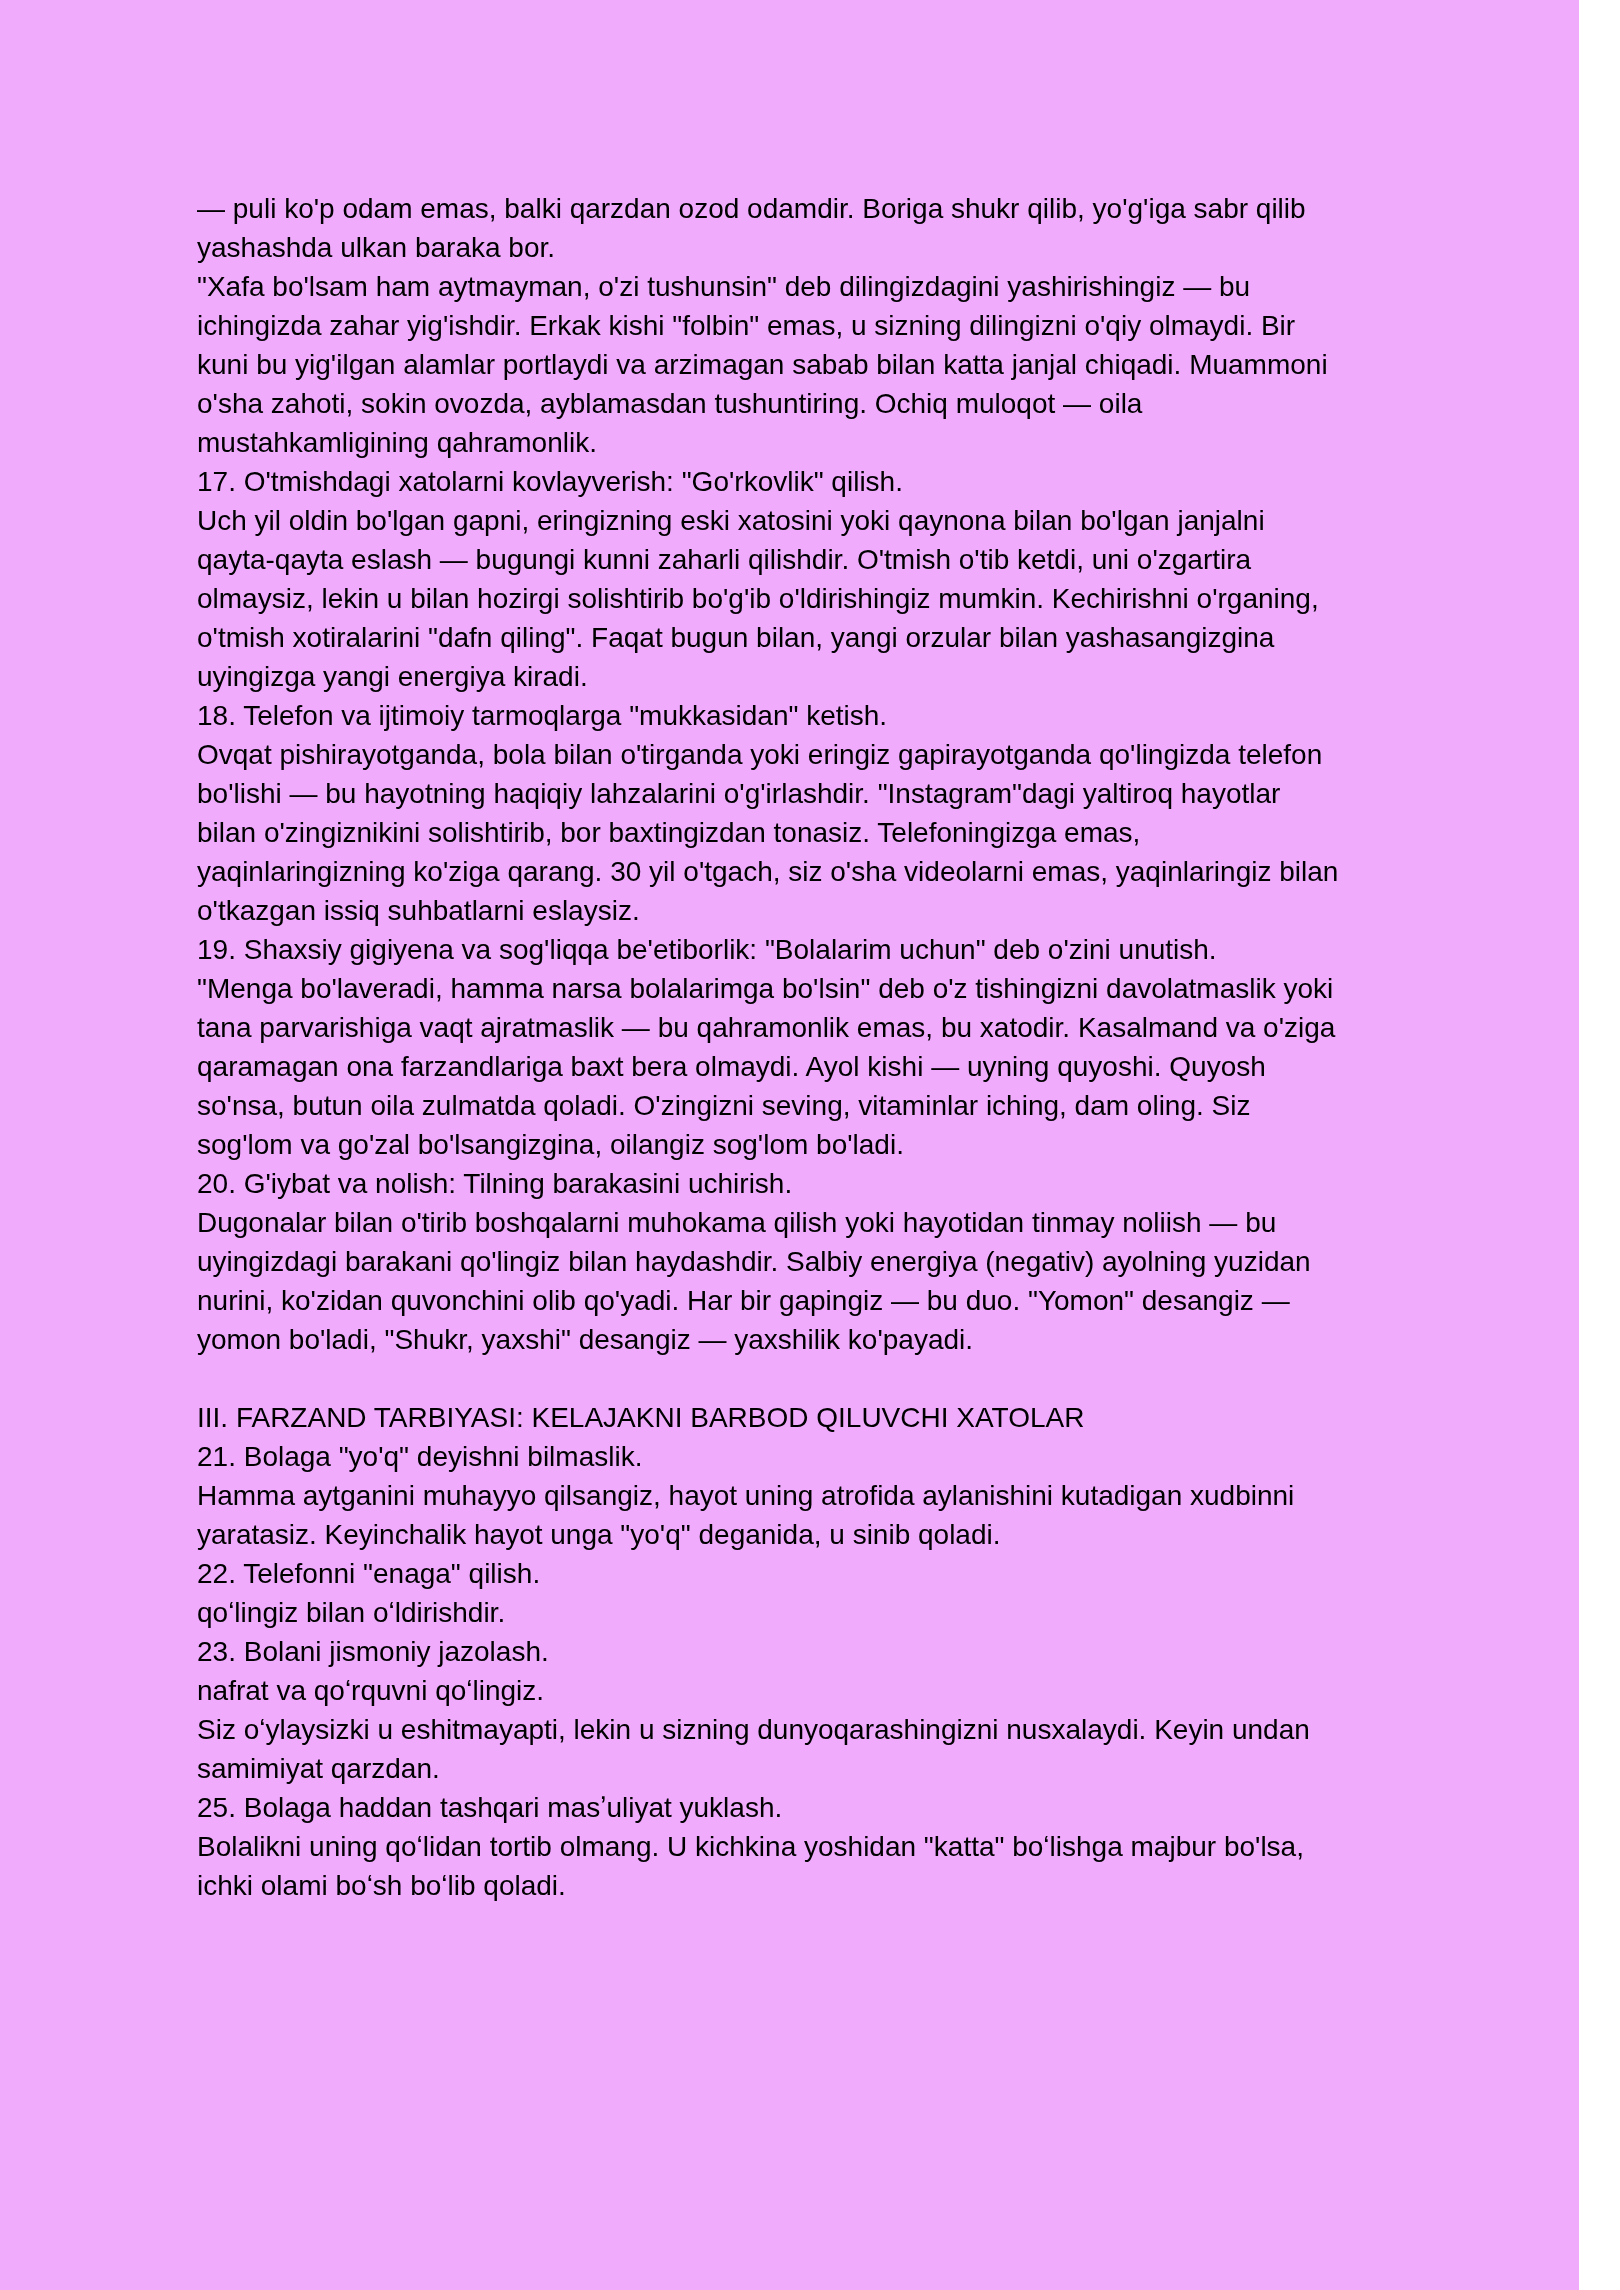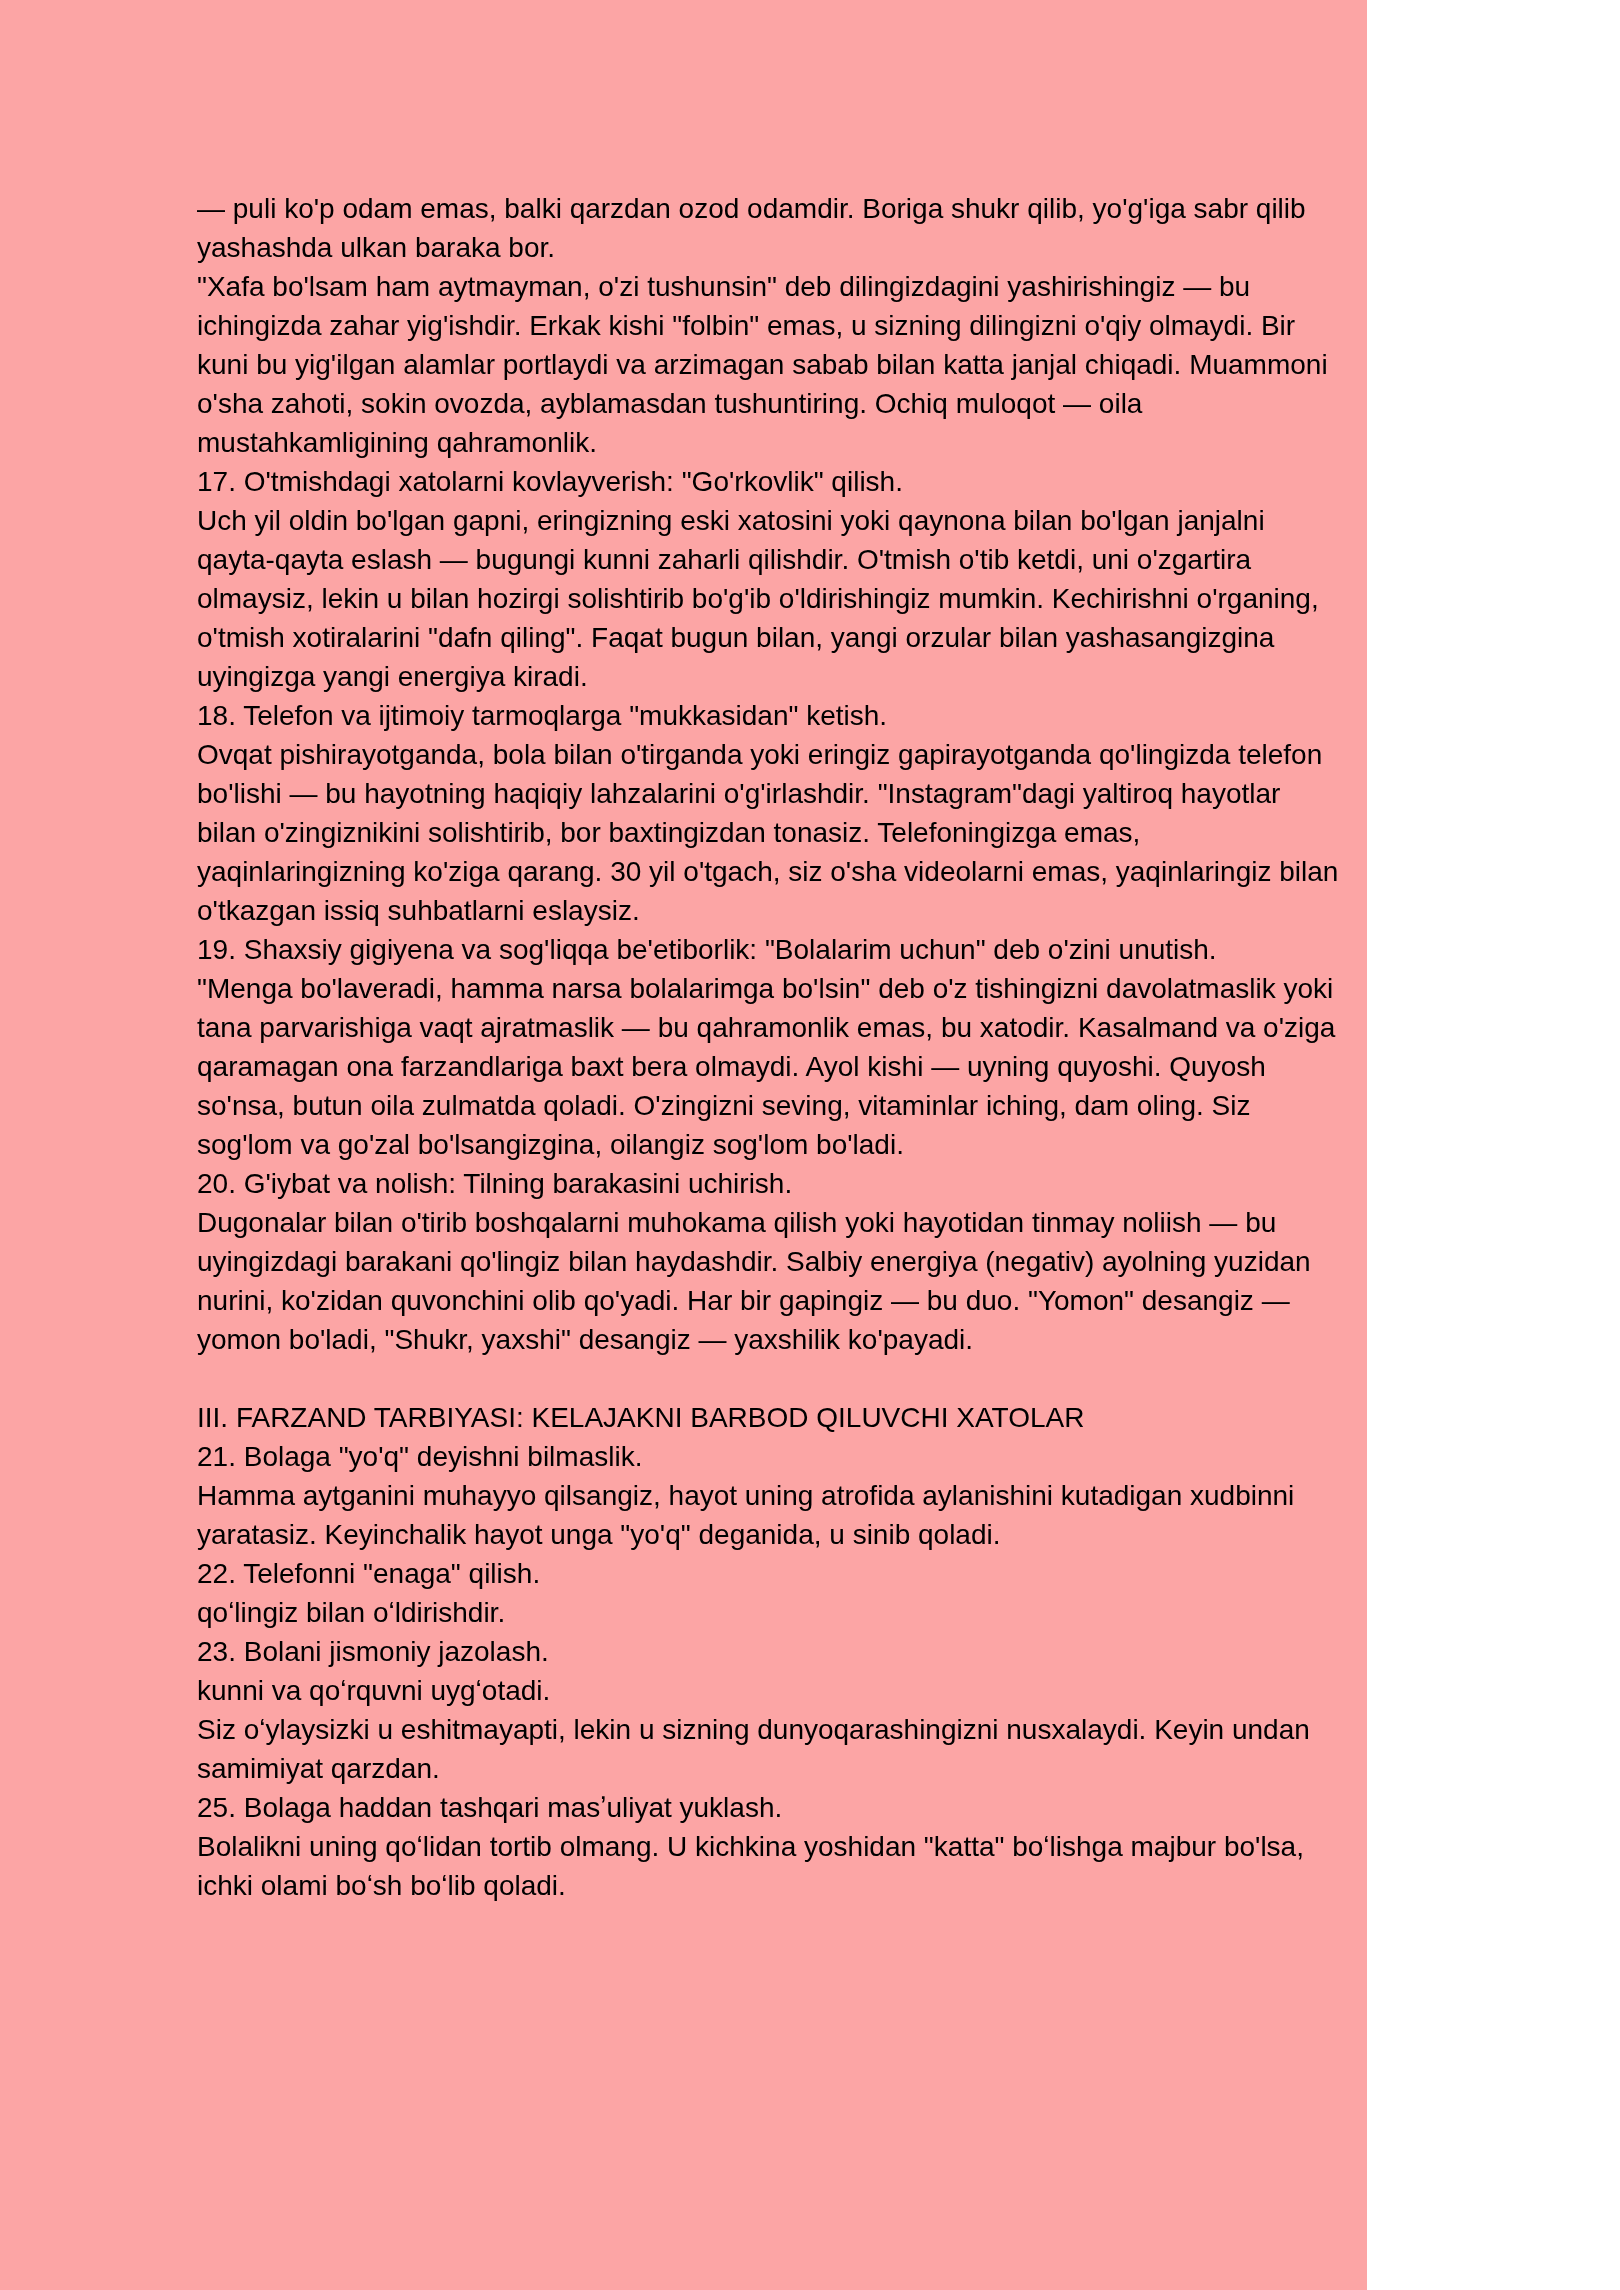--- a/index.html
+++ b/index.html
@@ -2,23 +2,23 @@
 <html><head>
 <meta charset="utf-8">
 <style>
   html, body {
     margin: 0;
     padding: 0;
     background: #ffffff;
   }
   .page {
     position: relative;
-    width: 1367px;
+    width: 1579px;
     height: 2291px;
-    background: #fca5a5;
+    background: #f0abfc;
     overflow: hidden;
     font-family: "Liberation Sans", "DejaVu Sans", sans-serif;
   }
   .content {
     position: absolute;
     top: 189px;
     left: 197px;
     right: 118px;
     color: #000000;
   }
@@ -67,21 +67,21 @@
       <div class="text-line">nurini, ko'zidan quvonchini olib qo'yadi. Har bir gapingiz — bu duo. "Yomon" desangiz —</div>
       <div class="text-line">yomon bo'ladi, "Shukr, yaxshi" desangiz — yaxshilik ko'payadi.</div>
       <div class="text-line"></div>
       <div class="text-line">III. FARZAND TARBIYASI: KELAJAKNI BARBOD QILUVCHI XATOLAR</div>
       <div class="text-line">21. Bolaga "yo'q" deyishni bilmaslik.</div>
       <div class="text-line">Hamma aytganini muhayyo qilsangiz, hayot uning atrofida aylanishini kutadigan xudbinni</div>
       <div class="text-line">yaratasiz. Keyinchalik hayot unga "yo'q" deganida, u sinib qoladi.</div>
       <div class="text-line">22. Telefonni "enaga" qilish.</div>
       <div class="text-line">qoʻlingiz bilan oʻldirishdir.</div>
       <div class="text-line">23. Bolani jismoniy jazolash.</div>
-      <div class="text-line">kunni va qoʻrquvni uygʻotadi.</div>
+      <div class="text-line">nafrat va qoʻrquvni qoʻlingiz.</div>
       <div class="text-line">Siz oʻylaysizki u eshitmayapti, lekin u sizning dunyoqarashingizni nusxalaydi. Keyin undan</div>
       <div class="text-line">samimiyat qarzdan.</div>
       <div class="text-line">25. Bolaga haddan tashqari masʼuliyat yuklash.</div>
       <div class="text-line">Bolalikni uning qoʻlidan tortib olmang. U kichkina yoshidan "katta" boʻlishga majbur bo'lsa,</div>
       <div class="text-line">ichki olami boʻsh boʻlib qoladi.</div>
     </div>
 </div>
 
 
 </body></html>

